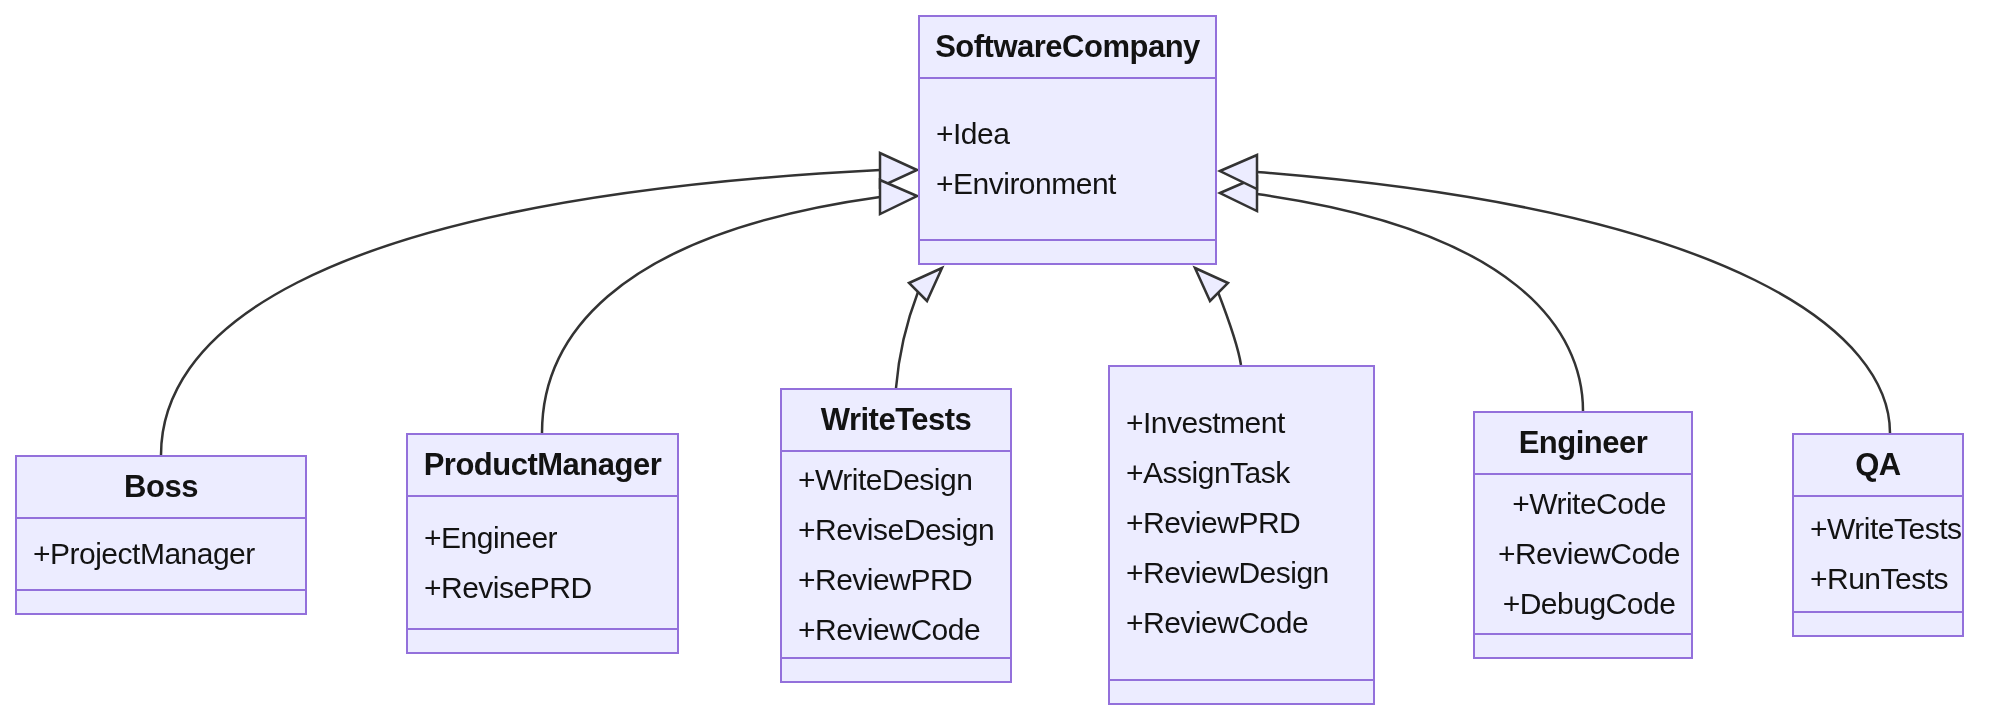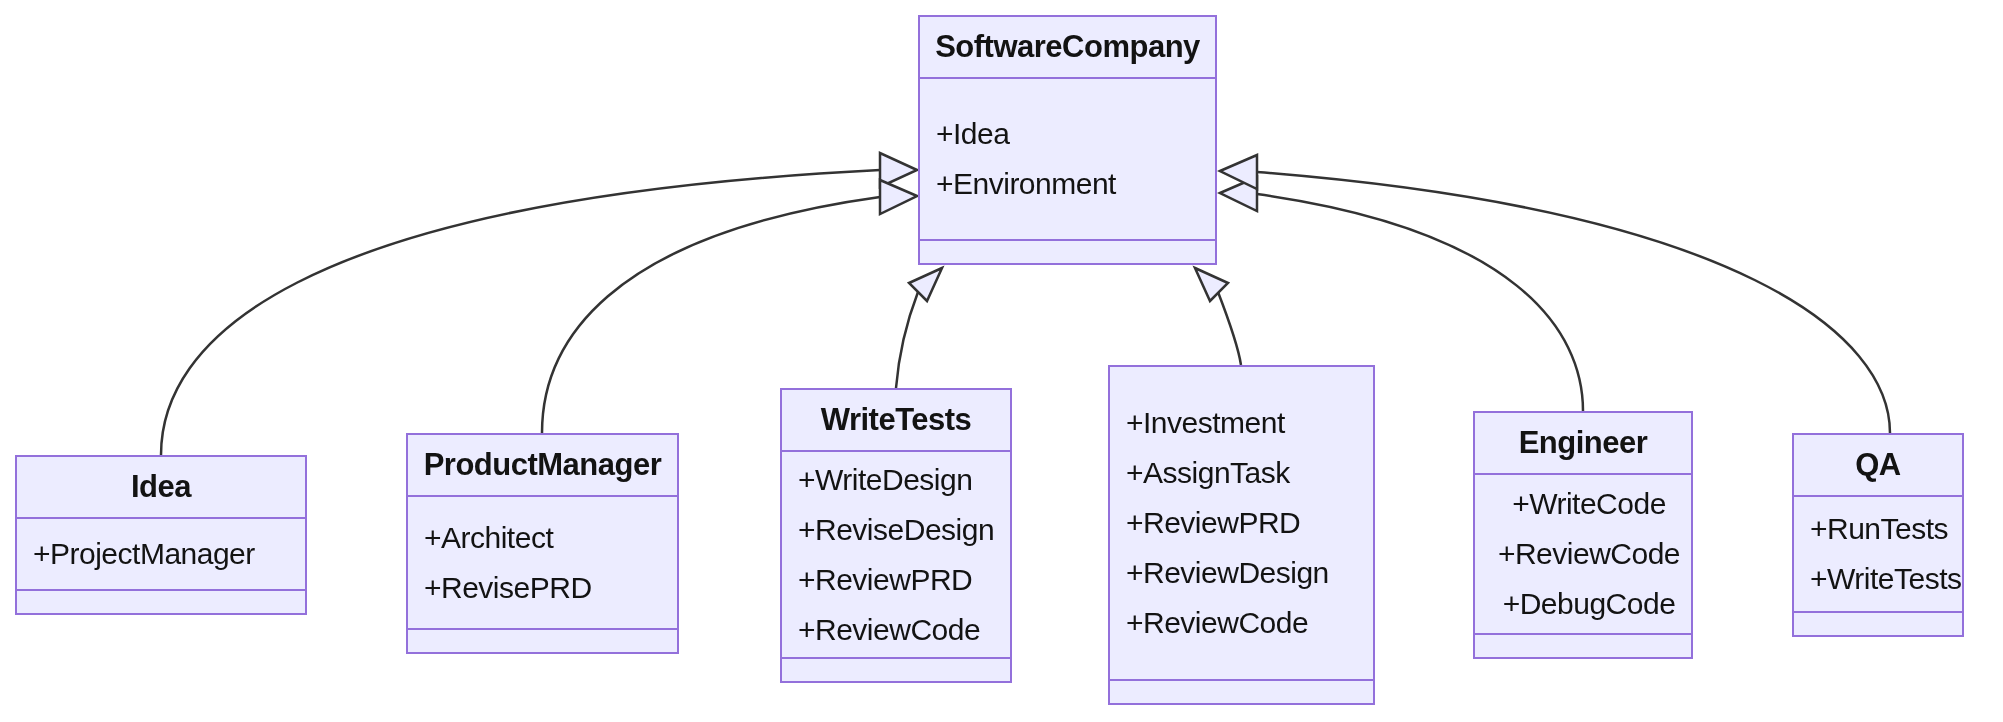--- a/index.html
+++ b/index.html
@@ -79,31 +79,31 @@
   <div class="class-node" style="left:918px;top:15px;width:299px;height:250px;">
     <div class="class-title">SoftwareCompany</div>
     <div class="class-attrs">
       <div class="member">+Idea</div>
       <div class="member">+Environment</div>
     </div>
     <div class="class-methods"></div>
   </div>
 
   <div class="class-node" style="left:15px;top:455px;width:292px;height:160px;">
-    <div class="class-title">Idea</div>
+    <div class="class-title">Boss</div>
     <div class="class-attrs">
       <div class="member">+ProjectManager</div>
     </div>
     <div class="class-methods"></div>
   </div>
 
   <div class="class-node" style="left:406px;top:433px;width:273px;height:221px;">
     <div class="class-title">ProductManager</div>
     <div class="class-attrs">
-      <div class="member">+Architect</div>
+      <div class="member">+Engineer</div>
       <div class="member">+RevisePRD</div>
     </div>
     <div class="class-methods"></div>
   </div>
 
   <div class="class-node" style="left:780px;top:388px;width:232px;height:295px;">
     <div class="class-title">WriteTests</div>
     <div class="class-attrs">
       <div class="member">+WriteDesign</div>
       <div class="member">+ReviseDesign</div>
@@ -130,19 +130,19 @@
       <div class="member">+WriteCode</div>
       <div class="member">+ReviewCode</div>
       <div class="member">+DebugCode</div>
     </div>
     <div class="class-methods"></div>
   </div>
 
   <div class="class-node" style="left:1792px;top:433px;width:172px;height:204px;">
     <div class="class-title">QA</div>
     <div class="class-attrs">
+      <div class="member">+WriteTests</div>
       <div class="member">+RunTests</div>
-      <div class="member">+WriteTests</div>
     </div>
     <div class="class-methods"></div>
   </div>
 
 </div>
 
 </body></html>

